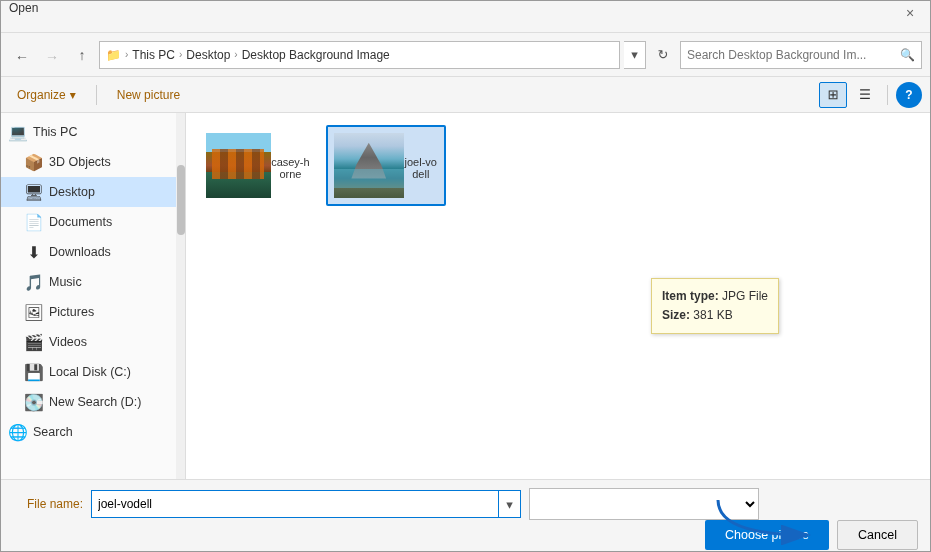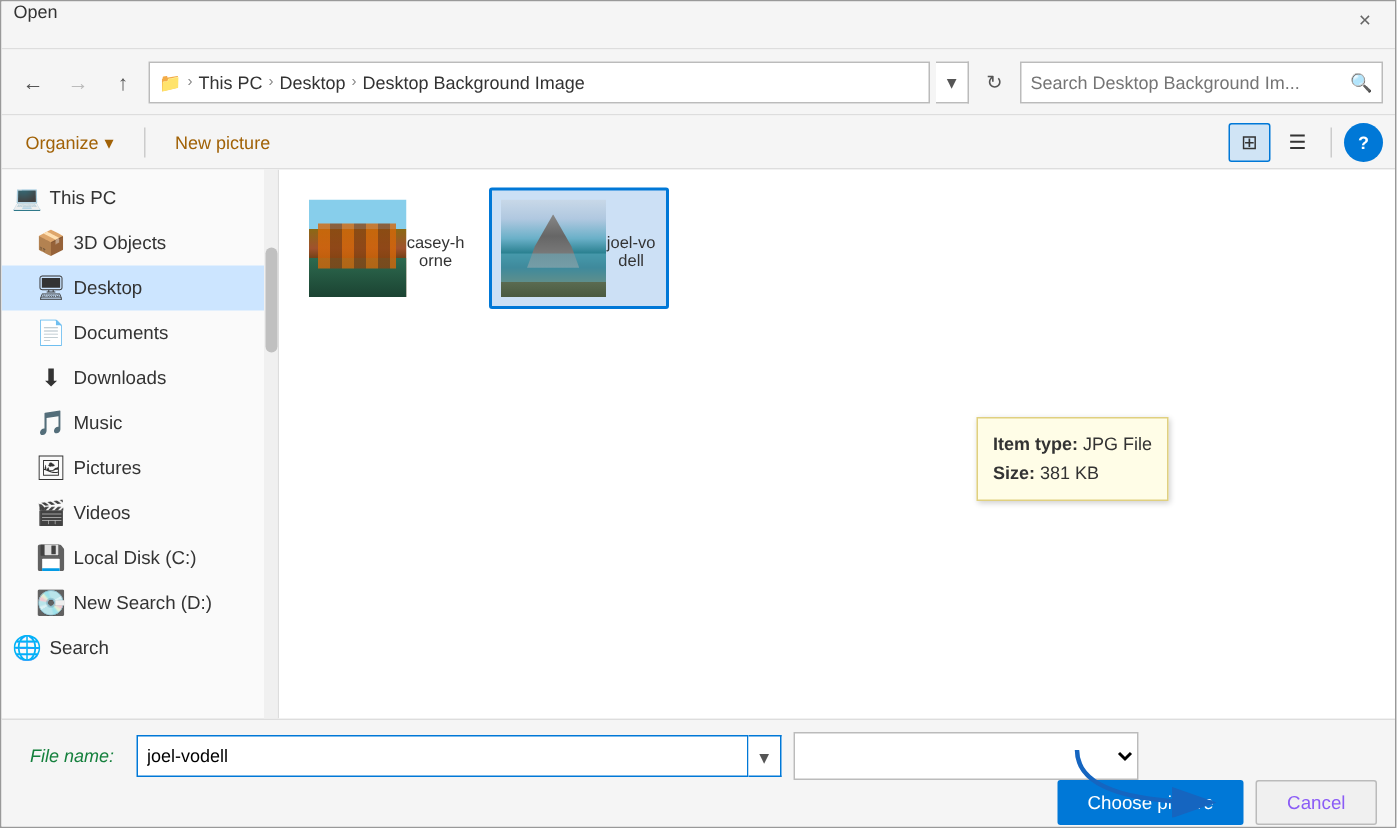--- a/index.html
+++ b/index.html
@@ -325,24 +325,23 @@
       justify-content: space-around;
       padding: 8px 12px;
     }
     .filename-row {
       display: flex;
       align-items: center;
       gap: 8px;
     }
     .filename-label {
       font-size: 12px;
-      color: #15803d;
+      color: #a16207;
       min-width: 70px;
-      text-align: center;
-      font-style: italic;
+      text-align: right;
     }
     .filename-input-wrapper {
       flex: 1;
       display: flex;
       max-width: 430px;
     }
     .filename-input {
       flex: 1;
       height: 28px;
       border: 1px solid #0078d7;
@@ -388,21 +387,21 @@
       border: none;
       font-size: 12.5px;
       cursor: pointer;
       border-radius: 2px;
     }
 
     .btn-cancel {
       height: 30px;
       padding: 0 20px;
       background: #f0f0f0;
-      color: #8b5cf6;
+      color: #000000;
       border: 1px solid #bbb;
       font-size: 12.5px;
       cursor: pointer;
       border-radius: 2px;
     }
 
     
     .blue-arrow {
       position: absolute;
       right: 90px;

